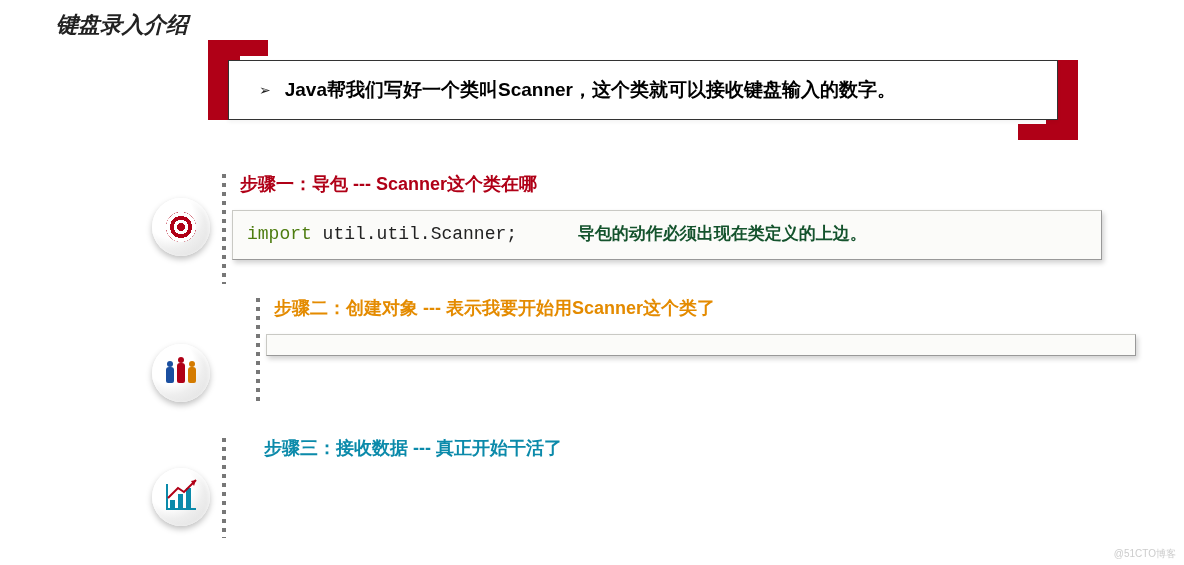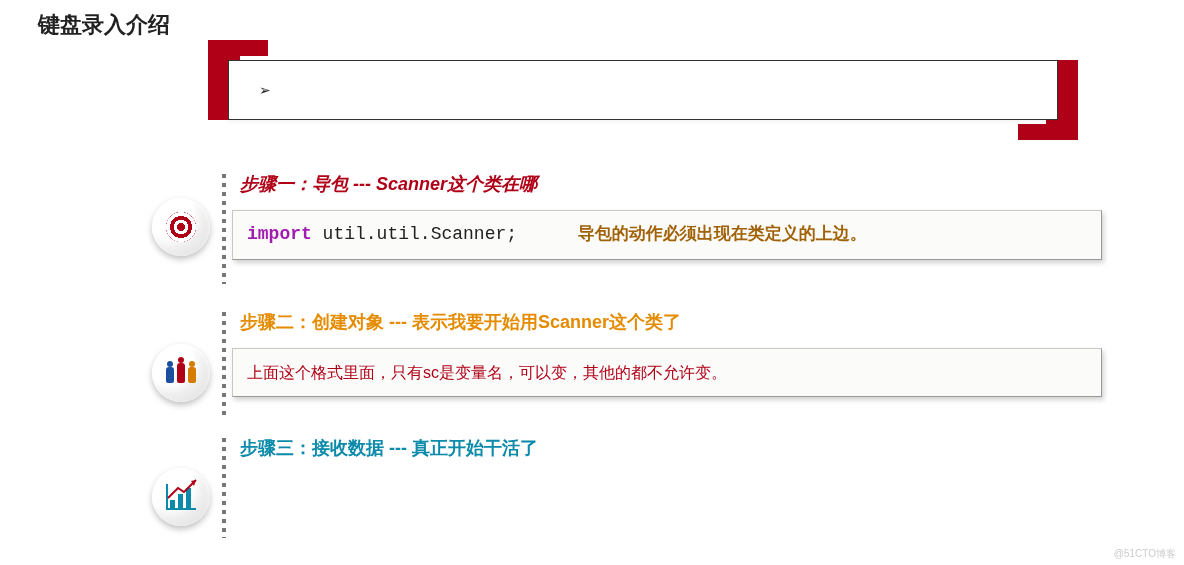--- a/index.html
+++ b/index.html
@@ -7,24 +7,25 @@
     width: 1184px;
     height: 565px;
     background: #fff;
     font-family: "Microsoft YaHei", "SimHei", Arial, sans-serif;
     position: relative;
     overflow: hidden;
   }
   .page-title {
     position: absolute;
     top: 10px;
-    left: 38px;
+    left: 56px;
     font-size: 22px;
     font-weight: 700;
     color: #222;
+    font-style: italic;
   }
   
   .callout-wrap {
     position: absolute;
     top: 40px;
     left: 208px;
     width: 870px;
     height: 100px;
   }
   .callout-corner-tl {
@@ -74,56 +75,56 @@
     font-weight: 700;
     color: #000;
   }
   
   .step {
     position: absolute;
     left: 232px;
     width: 880px;
   }
   .step1 { top: 172px; }
-  .step2 { top: 310px; }
+  .step2 { top: 296px; margin-left: 34px; }
   .step3 { top: 436px; }
   .step-rule {
     position: absolute;
     left: -10px;
     top: 2px;
     width: 4px;
     background: repeating-linear-gradient(to bottom,#777 0 4px, transparent 4px 9px);
   }
   .step1 .step-rule { height: 110px; }
   .step2 .step-rule { height: 106px; }
   .step3 .step-rule { height: 100px; }
   .step-head {
     font-size: 18px;
     font-weight: 700;
     margin: 0 0 14px 8px;
   }
-  .step1 .step-head { color: #b00017; font-style: italic; }
+  .step1 .step-head { color: #b00017; }
   .step2 .step-head .h-a { color: #e48b00; }
-  .step3 .step-head .h-a { color: #0b8aaa; }
+  .step3 .step-head .h-a { color: #0b8aaa; margin-left: 24px; }
   .code-box {
     margin-left: 0;
     width: 870px;
     background: #fbfbf9;
     border: 1px solid #c9c9c4;
     border-right-color: #999;
     border-bottom-color: #999;
     box-shadow: 2px 3px 5px rgba(0,0,0,.18);
     padding: 10px 14px 10px 14px;
     font-family: Consolas, "Courier New", monospace;
     font-size: 18px;
     line-height: 1.55;
     color: #222;
   }
-  .kw { color: #a21caf; font-weight: 700; }
-  .note-red { color: #a16207; font-weight: 600; }
+  .kw { color: #4d7c0f; font-weight: 400; }
+  .note-red { color: #14532d; font-weight: 600; }
   .note-inline { margin-left: 50px; font-family: "Microsoft YaHei", sans-serif; font-size: 17px; }
   .note-after { font-family: "Microsoft YaHei", sans-serif; font-size: 16px; color: #b00017; margin-top: 2px; }
   .note-same-line { font-family: "Microsoft YaHei", sans-serif; font-size: 16px; color: #b00017; margin-left: 10px; }
   
   .icon-disc {
     position: absolute;
     left: 152px;
     width: 58px; height: 58px;
     border-radius: 50%;
     background: radial-gradient(circle at 30% 28%, #fff 0 40%, #eee 60%, #ddd 100%);
@@ -155,20 +156,21 @@
 </head>
 <body>
 
 <div class="page-title">键盘录入介绍</div>
 
 <div class="callout-wrap">
   <div class="callout-corner-tl"></div>
   <div class="callout-corner-br"></div>
   <div class="callout-box">
     <span class="callout-arrow">➢</span>
+    <span class="callout-text">Java帮我们写好一个类叫Scanner，这个类就可以接收键盘输入的数字。</span>
   </div>
 </div>
 
 <div class="icon-disc icon1">
   <div class="target-icon"></div>
 </div>
 <div class="icon-disc icon2">
   <div class="people-icon">
     <div class="person p-blue"></div>
     <div class="person p-red" style="height:20px;"></div>
@@ -195,21 +197,20 @@
   <div class="code-box">
     <span class="kw">import</span><span> util.util.Scanner;</span>
     <span class="note-red note-inline">导包的动作必须出现在类定义的上边。</span>
   </div>
 </div>
 
 <div class="step step2">
   <div class="step-rule"></div>
   <div class="step-head"><span class="h-a">步骤二：创建对象 --- 表示我要开始用Scanner这个类了</span></div>
   <div class="code-box">
-    <div class="note-after">上面这个格式里面，只有sc是变量名，可以变，其他的都不允许变。</div>
   </div>
 </div>
 
 <div class="step step3">
   <div class="step-rule"></div>
   <div class="step-head"><span class="h-a">步骤三：接收数据 --- 真正开始干活了</span></div>
 </div>
 
 <div class="watermark">@51CTO博客</div>
 

